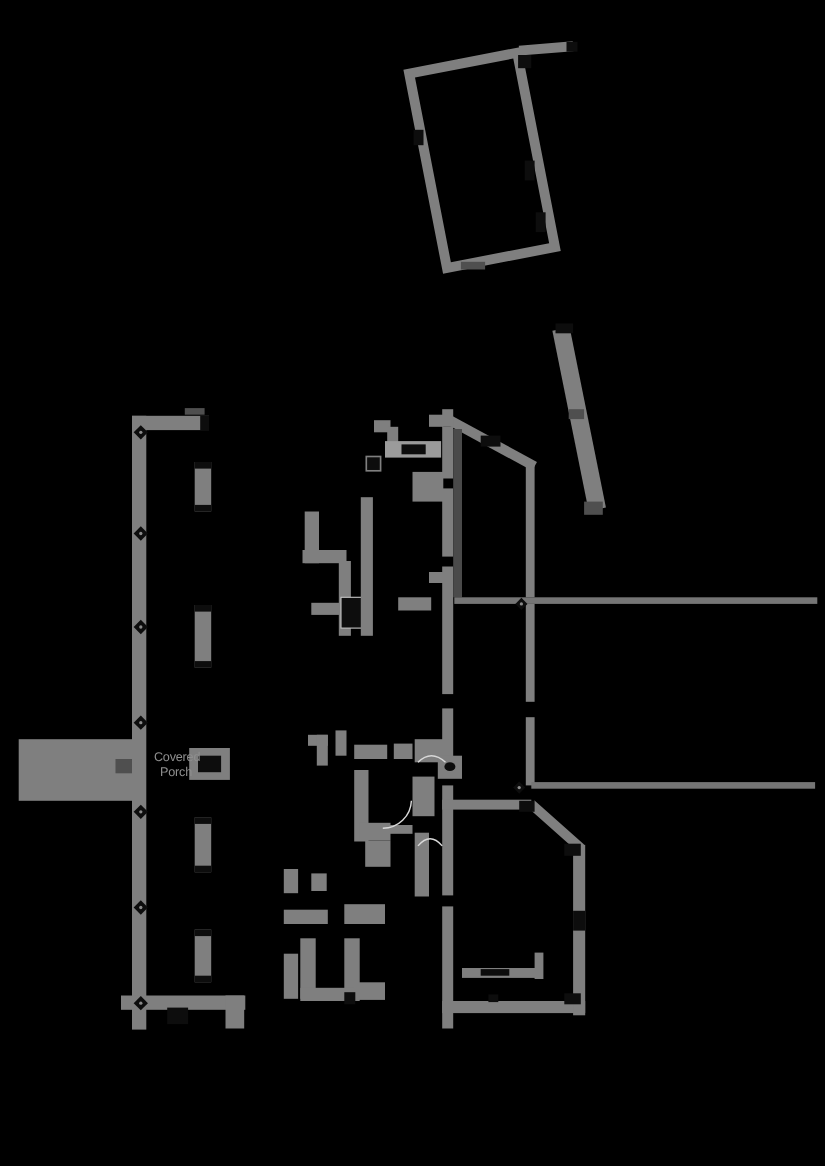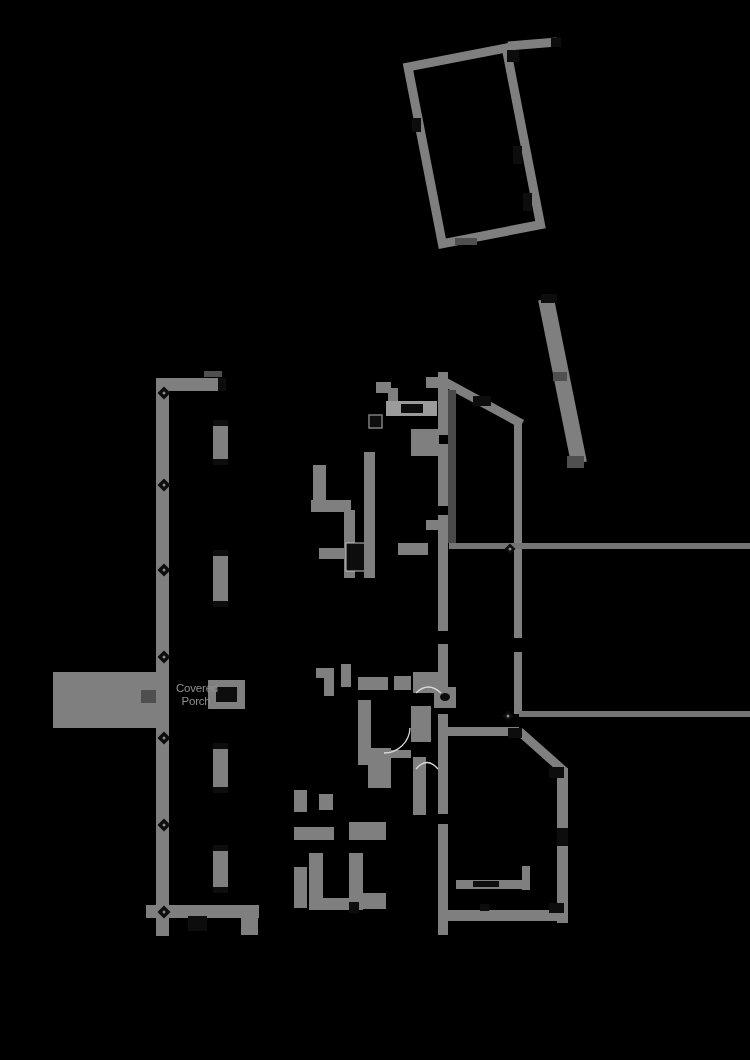--- a/index.html
+++ b/index.html
@@ -9,21 +9,20 @@
     height: 1060px;
     background: #000000;
     overflow: hidden;
   }
   .plan {
     position: absolute;
     left: 0;
     top: 0;
     width: 646px;
     height: 1060px;
-    padding-left: 36px;
   }
   .plan svg {
     display: block;
     width: 750px;
     height: 1060px;
   }
   .plan-label {
     font-family: "Liberation Sans", sans-serif;
     font-size: 11.5px;
     letter-spacing: -0.2px;

